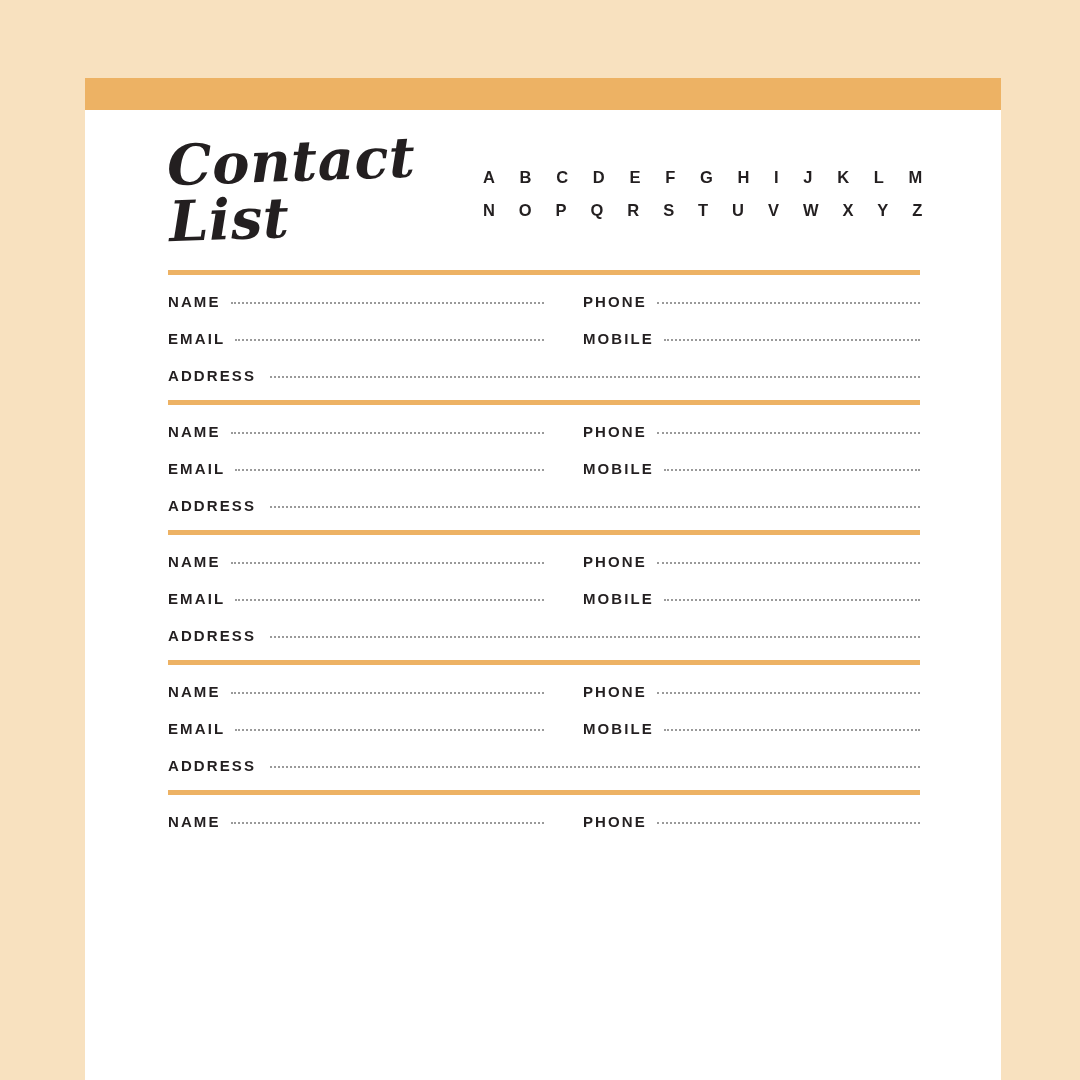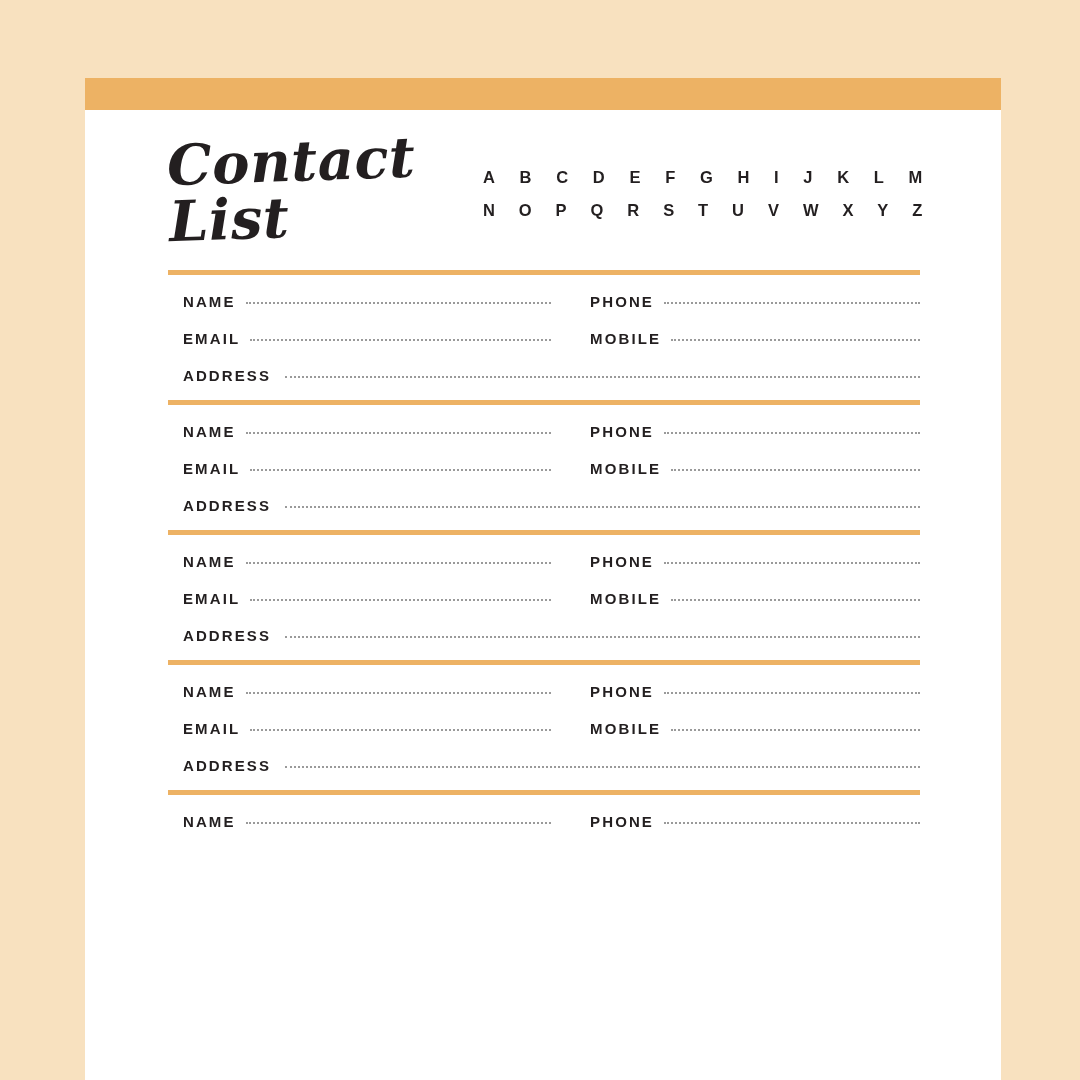--- a/index.html
+++ b/index.html
@@ -88,21 +88,20 @@
 
   .divider {
     height: 5px;
     background: #edb264;
     width: 752px;
     margin: 0 0 18px 0;
   }
 
   .entry {
     margin-bottom: 14px;
-    margin-left: 15px;
   }
 
   .row {
     display: flex;
     align-items: baseline;
     margin-bottom: 20px;
   }
   .row:last-child { margin-bottom: 16px; }
 
   .half {

